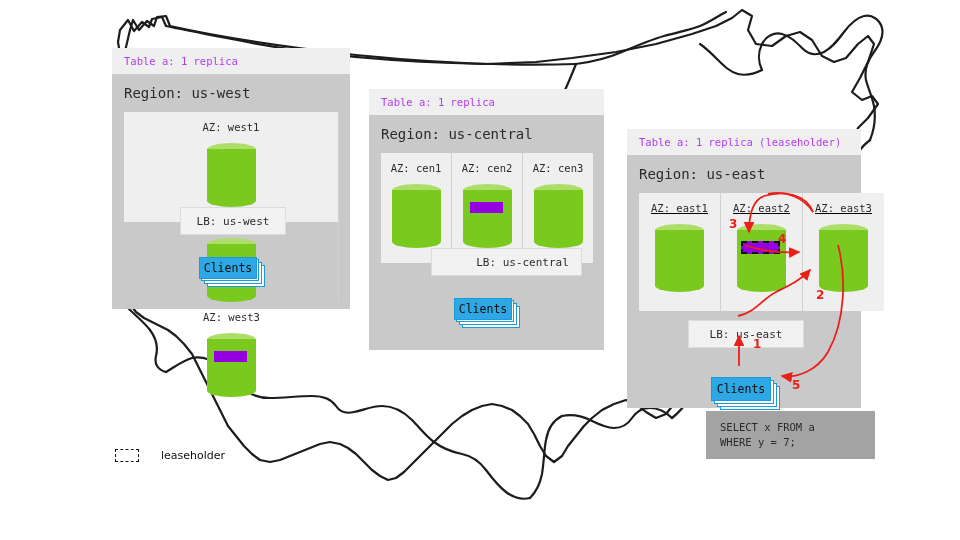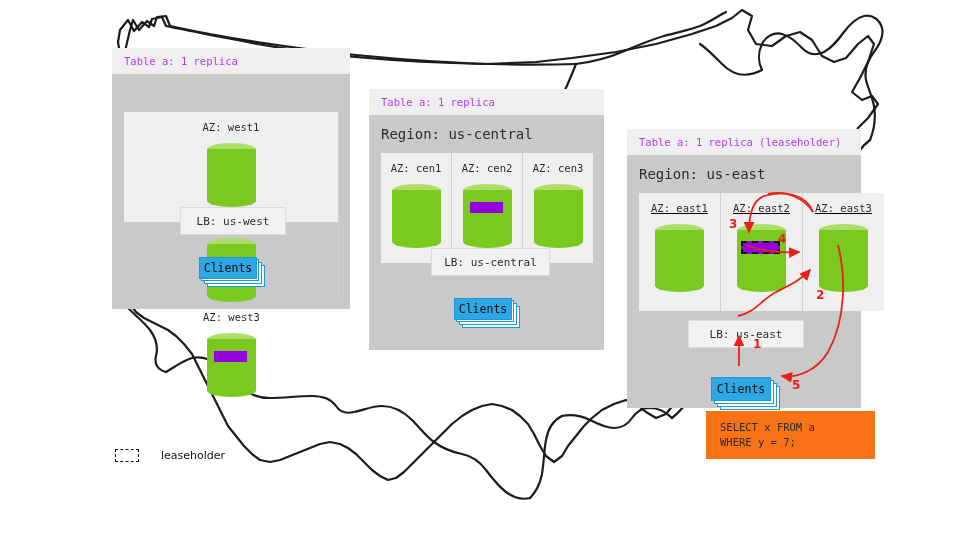--- a/index.html
+++ b/index.html
@@ -53,21 +53,21 @@
   .clients{position:absolute;z-index:5;}
   .clients .sh{position:absolute;background:#ffffff;border:1.5px solid #1a9ad8;}
   .clients .face{
     position:absolute;left:0;top:0;background:#2ea8e4;border:1.5px solid #1a9ad8;
     display:flex;align-items:center;justify-content:center;
     font-size:11.5px;color:#0d0d0d;white-space:nowrap;
   }
 
   
   .sqlbox{
-    position:absolute;background:#f97316;
+    position:absolute;background:#a3a3a3;
     font-size:10.5px;color:#2b2b2b;line-height:1.45;
     padding:9px 0 9px 14px;white-space:pre;z-index:4;
   }
 
   
   .legend{position:absolute;display:flex;align-items:center;gap:22px;}
   .legend .swatch{width:22px;height:11px;border:1.6px dashed #111;background:#fff;}
   .legend .txt{font-family:"DejaVu Sans","Liberation Sans",sans-serif;font-size:11px;color:#111;}
 
   
@@ -154,20 +154,21 @@
       <path d="M450,114 C444,112 438,112 434,116 C430,120 428,126 430,132
                C432,138 436,142 442,144 C448,146 454,148 458,152
                C462,156 464,162 462,168"></path>
       <path d="M462,168 C468,166 474,166 480,168 C486,170 492,172 498,172"></path>
     </g>
   </svg>
 
   <div class="panel" style="left:96px;top:48px;width:238px;">
     <div class="panel-head">Table a: 1 replica</div>
     <div class="panel-body" style="height:235px;">
+      <div class="region-title">Region: us-west</div>
 
       <div class="az-row" style="left:12px;top:38px;width:215px;height:110px;flex-direction:column;">
         <div class="az-cell">
           <div class="az-label">AZ: west1</div>
           <div class="cyl" style="width:49px;height:64px;">
             <div class="top" style="height:13px;"></div>
             <div class="body" style="top:6px;bottom:6px;"></div>
             <div class="bot" style="height:13px;"></div>
           </div>
         </div>
@@ -227,21 +228,21 @@
         <div class="az-cell">
           <div class="az-label">AZ: cen3</div>
           <div class="cyl" style="width:49px;height:64px;">
             <div class="top" style="height:13px;"></div>
             <div class="body" style="top:6px;bottom:6px;"></div>
             <div class="bot" style="height:13px;"></div>
           </div>
         </div>
       </div>
 
-      <div class="lb" style="left:62px;top:133px;width:117px;height:26px;">LB: us-central</div>
+      <div class="lb" style="left:62px;top:133px;width:117px;height:26px;padding-left:32px;">LB: us-central</div>
 
       <div class="clients" style="left:85px;top:183px;width:66px;height:30px;">
         <div class="sh" style="left:8px;top:8px;width:56px;height:20px;"></div>
         <div class="sh" style="left:5px;top:5px;width:56px;height:20px;"></div>
         <div class="sh" style="left:2px;top:2px;width:56px;height:20px;"></div>
         <div class="face" style="width:56px;height:20px;">Clients</div>
       </div>
     </div>
   </div>
 

